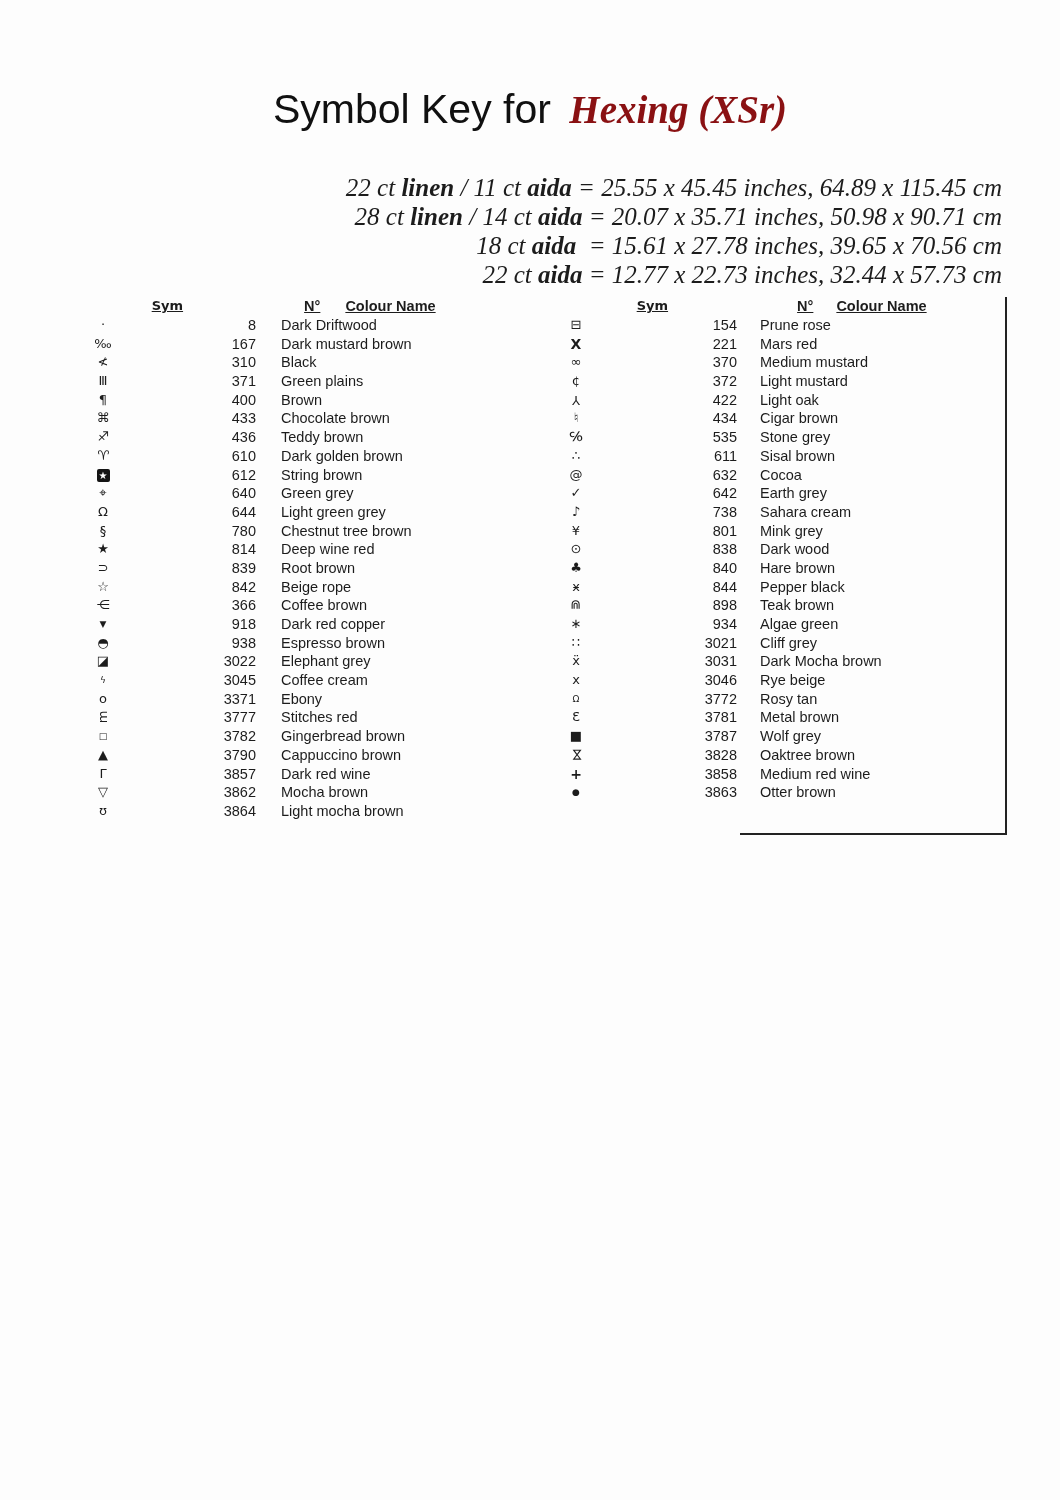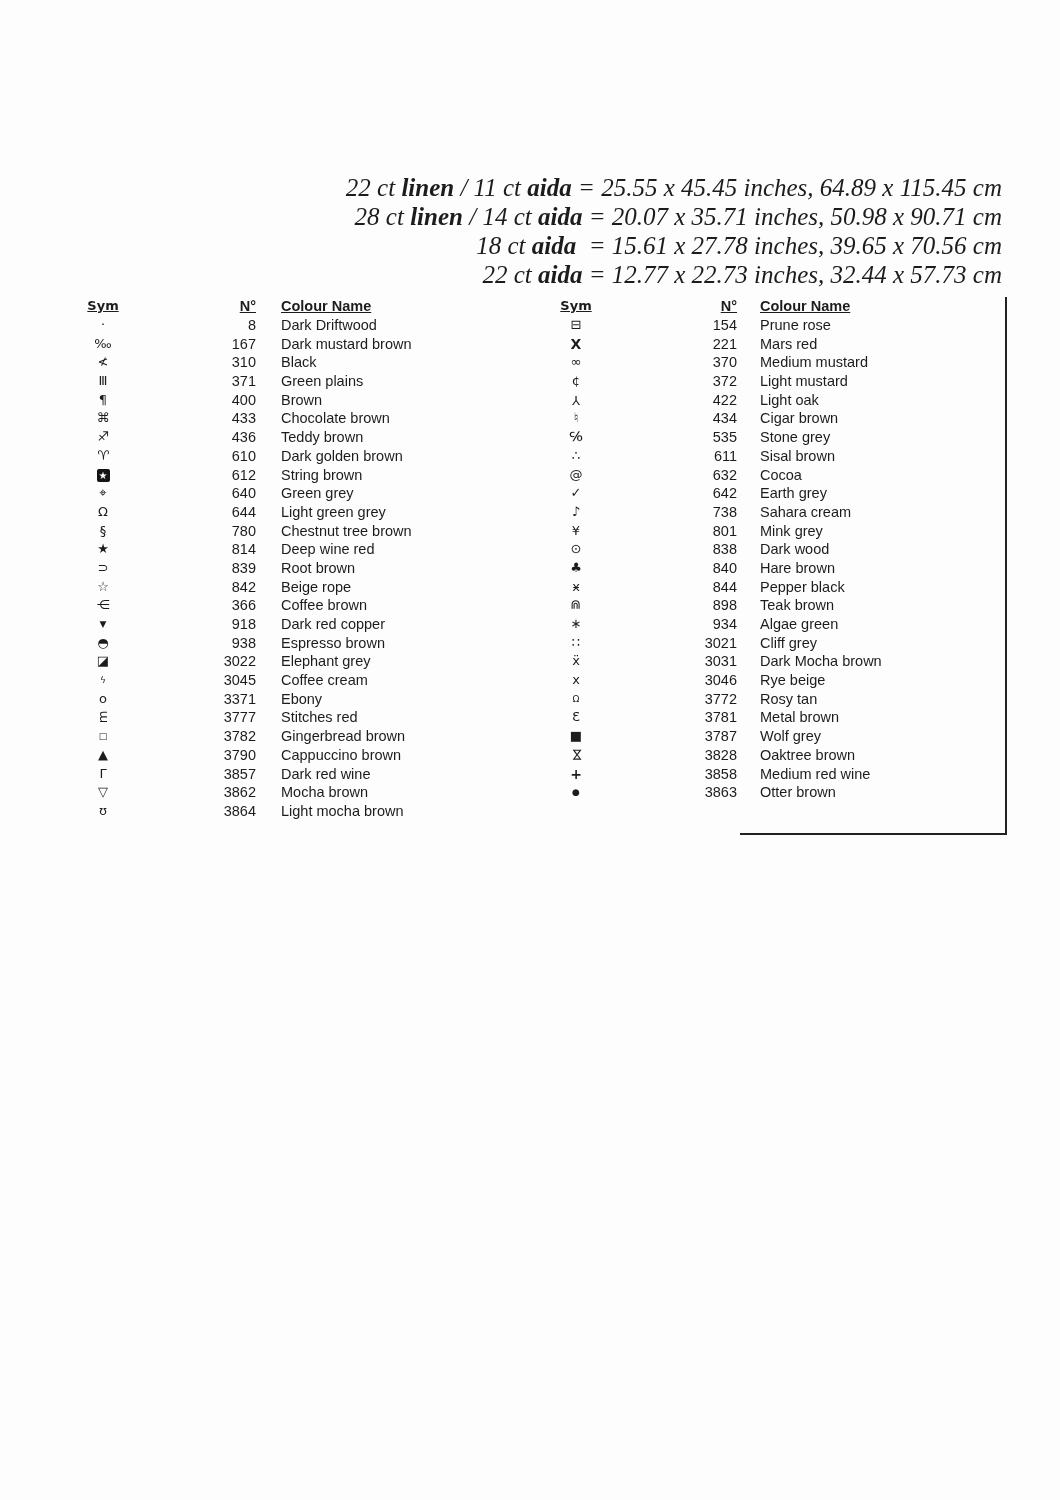--- a/index.html
+++ b/index.html
@@ -40,21 +40,21 @@
     position:absolute;top:173px;right:58px;text-align:right;
     font-family:"Liberation Serif",serif;font-style:italic;font-size:25px;
     line-height:29px;white-space:pre-wrap;margin-left:27px;
   }
 
   
   .ktable{position:absolute;top:297px;}
   #table-left{left:60px;width:440px;}
   #table-right{left:533px;width:470px;}
   .thead,.trow{display:flex;align-items:center;height:18.7px;font-size:14.5px;}
-  .thead{font-weight:bold;}
+  .thead{font-weight:bold;justify-content:center;}
   .thead span{text-decoration:underline;}
   .c-sym{width:86px;text-align:center;font-family:"DejaVu Sans",sans-serif;font-size:13px;line-height:14px;}
   .c-num{width:110px;text-align:right;}
   #table-right .c-num{width:118px;}
   .c-name{margin-left:25px;white-space:nowrap;}
   #table-right .c-name{margin-left:23px;}
 
   
   .c-sym.small{font-size:9px;}
   .c-sym.boldx{font-weight:bold;font-size:14px;}
@@ -70,20 +70,24 @@
   
   .vline{position:absolute;left:1005px;top:297px;width:2px;height:538px;}
   .hline{position:absolute;left:740px;top:833px;width:267px;height:2px;}
 </style>
 </head>
 <body>
 
 <div class="page">
 
 
+  <div class="title">
+    <span class="t-black">Symbol Key for</span>
+    <span class="t-red" id="title-red" style="color: rgb(138, 17, 19);">Hexing (XSr)</span>
+  </div>
 
 
   <div class="sizes" id="sizes"><div><span>22 ct </span><span class="b">linen</span><span> / 11 ct </span><span class="b">aida</span><span> = 25.55 x 45.45 inches, 64.89 x 115.45 cm</span></div><div><span>28 ct </span><span class="b">linen</span><span> / 14 ct </span><span class="b">aida</span><span> = 20.07 x 35.71 inches, 50.98 x 90.71 cm</span></div><div><span>18 ct </span><span class="b"></span><span></span><span class="b">aida</span><span>  = 15.61 x 27.78 inches, 39.65 x 70.56 cm</span></div><div><span>22 ct </span><span class="b"></span><span></span><span class="b">aida</span><span> = 12.77 x 22.73 inches, 32.44 x 57.73 cm</span></div></div>
 
   <div class="ktable" id="table-left">
     <div class="thead">
       <span class="c-sym">Sym</span>
       <span class="c-num">N°</span>
       <span class="c-name">Colour Name</span>
     </div>

